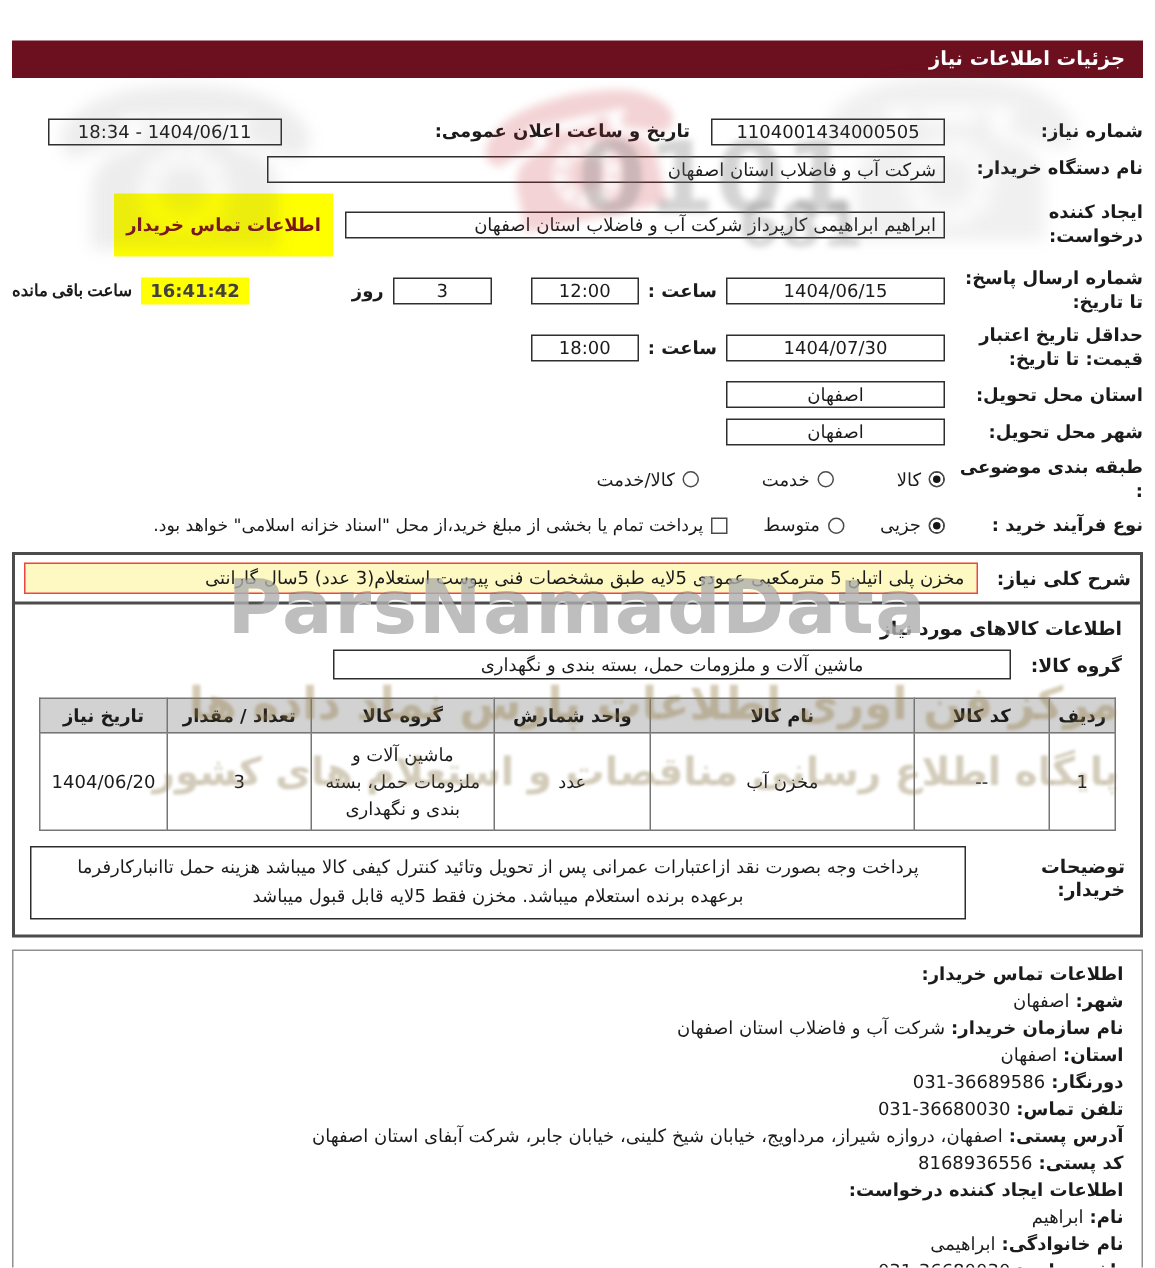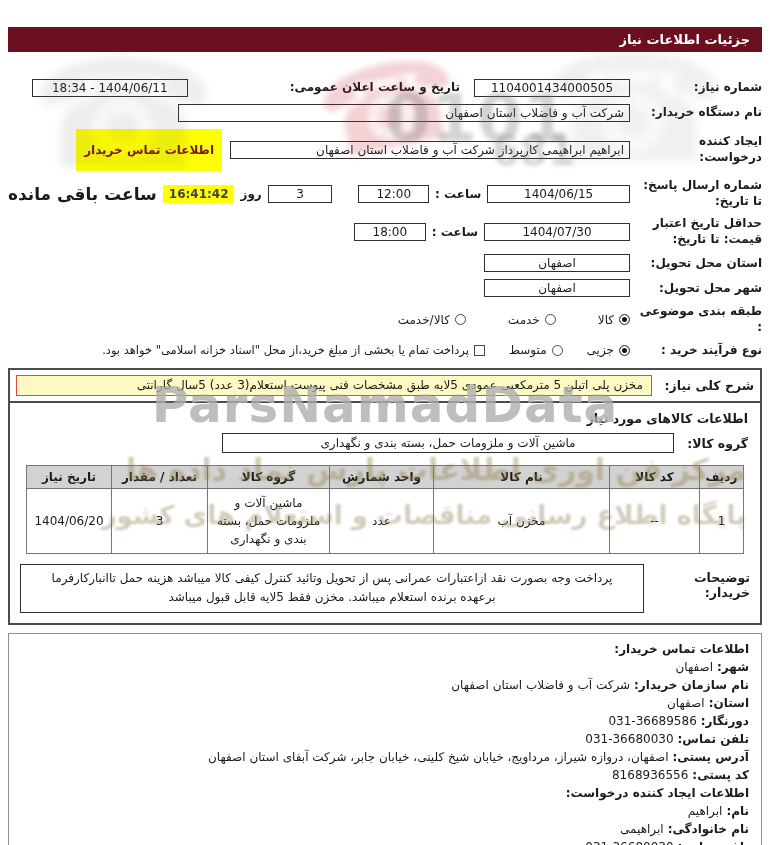--- a/index.html
+++ b/index.html
@@ -19,21 +19,21 @@
   .w400{width:400px;}
   .w146{width:146px;}
   .w72{width:72px;}
   .w66{width:66px;}
   .mr14{margin-right:14px;}
   .mr96{margin-right:96px;}
   .mr26{margin-right:26px;}
   .inl{font-weight:bold;margin:0 6px;white-space:nowrap;font-size:12px;}
   .badge{background:#ffff00;color:#7c1118;font-weight:bold;padding:14px 8px;margin-right:8px;font-size:12px;cursor:pointer;white-space:nowrap;}
   .timer{background:#ffff00;color:#414141;font-weight:bold;padding:2px 6px;margin-right:auto;font-size:12px;direction:ltr;}
-  .rem{font-weight:bold;margin-right:6px;font-size:17px;white-space:nowrap;}
+  .rem{font-weight:bold;margin-right:6px;font-size:11px;white-space:nowrap;font-family:Liberation Serif, serif;}
   .opt{display:flex;align-items:center;margin-left:42px;}
   .opt.tight{margin-left:24px;}
   .radio{width:11px;height:11px;border:1px solid #4a4a4a;border-radius:50%;background:#fff;flex:none;margin-left:5px;}
   .radio.checked{background:#151515;box-shadow:inset 0 0 0 2px #fff;}
   .checkbox{width:11px;height:11px;border:1px solid #4a4a4a;background:#fff;flex:none;margin-left:5px;}
   .optlabel{font-size:12px;}
   .cb-text{font-size:11.5px;}
   .section{margin:10px 8px 0;border:2px solid #4c4c4c;background:#fff;}
   .desc-row{display:flex;align-items:center;padding:5px 6px;border-bottom:2px solid #4c4c4c;}
   .sec-label{font-weight:bold;font-size:12.5px;flex:none;padding-left:6px;}

